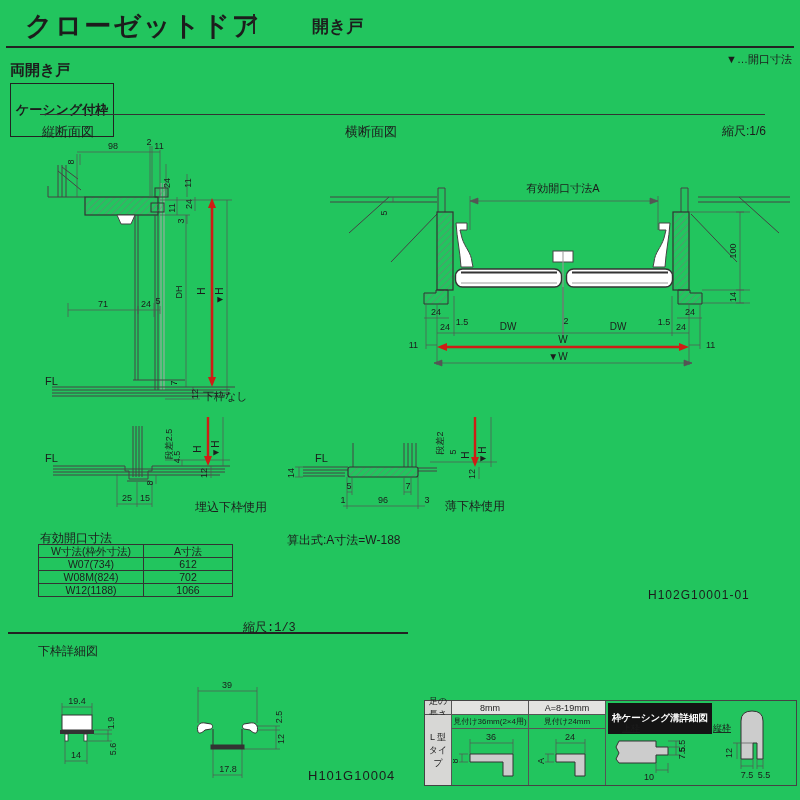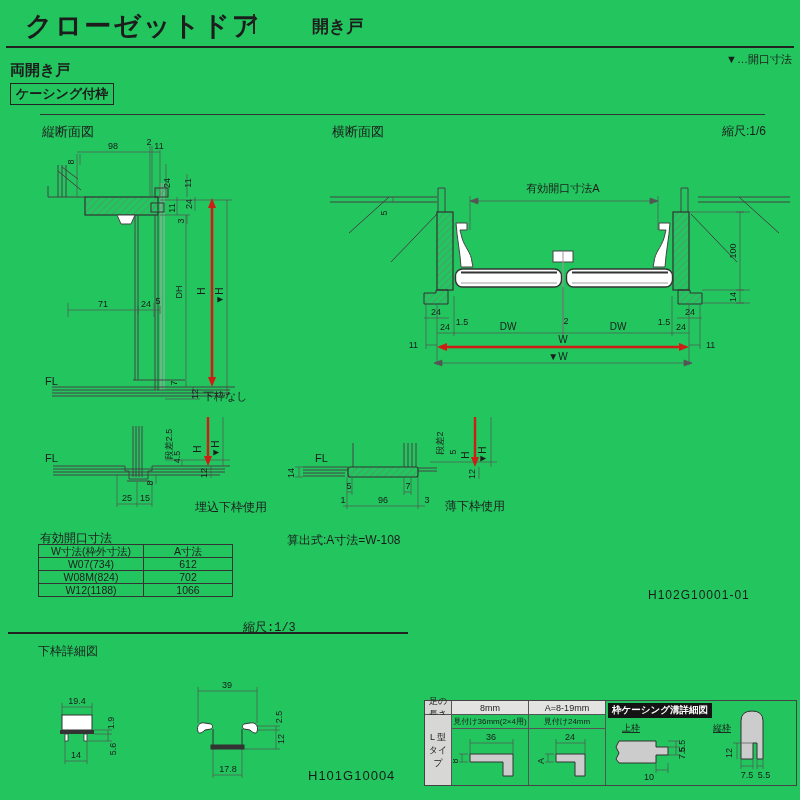--- a/index.html
+++ b/index.html
@@ -5,60 +5,60 @@
   html,body{margin:0;padding:0;background:#fff;}
   .page{position:relative;width:800px;height:800px;background:#22c55e;overflow:hidden;
         font-family:"Liberation Sans","DejaVu Sans",sans-serif;color:#1c1c1c;}
   .abs{position:absolute;}
   .title{font-size:27px;font-weight:bold;letter-spacing:2px;}
   .cat{font-size:17px;font-weight:bold;padding-left:32px;}
   .vbar{width:2px;height:20px;background:#222;}
   .rule{background:#222;}
   .legend{font-size:11px;}
   .h2{font-size:15px;font-weight:bold;}
-  .boxlbl{font-size:13px;font-weight:bold;border:1.5px solid #222;padding:1px 5px;display:inline-block;}
+  .boxlbl{font-size:13px;font-weight:bold;border:1.5px solid #222;padding:17px 5px;display:inline-block;}
   .lbl{font-size:13px;}
   .small{font-size:12px;}
   .code{font-size:12px;letter-spacing:1px;}
   .h2b{font-size:17px;font-weight:bold;}
   svg text{fill:#1c1c1c;}
   .dim{font-size:9px;}
   .dimb{font-size:10px;}
   .jp{font-size:11px;}
   .jps{font-size:9px;}
   table.opening{border-collapse:collapse;font-size:10.5px;}
   table.opening td,table.opening th{border:1px solid #333;padding:0 4px;height:12px;
      text-align:center;font-weight:normal;line-height:12px;}
   .legtable{display:grid;grid-template-columns:27px 77px 77px 190px;grid-template-rows:14px 14px 56px;
      border:1px solid #444;font-size:9px;}
   .legtable>div{border-right:1px solid #555;border-bottom:1px solid #555;
      display:flex;align-items:center;justify-content:center;text-align:center;position:relative;}
   .gray{background:#d7d7d5;}
   .lgray{background:#e3e3e1;}
-  .blackhdr{background:#141414;color:#fff;font-weight:bold;padding:1px 4px;font-size:9.5px;}
+  .blackhdr{background:#141414;color:#fff;font-weight:bold;padding:9px 4px;font-size:9.5px;}
   .nb{border-right:none!important;}
   .nbb{border-bottom:none!important;}
 </style>
 </head>
 <body>
 
 <div class="page">
 
   <div class="abs title" style="left:25px;top:8px;">クローゼットドア</div>
   <div class="abs vbar" style="left:253px;top:14px;"></div>
   <div class="abs cat" style="left:280px;top:15px;">開き戸</div>
   <div class="abs rule" style="left:6px;top:46px;width:788px;height:2px;"></div>
   <div class="abs legend" style="right:8px;top:52px;">▼…開口寸法</div>
 
   <div class="abs h2" style="left:10px;top:61px;">両開き戸</div>
   <div class="abs boxlbl" style="left:10px;top:83px;">ケーシング付枠</div>
   <div class="abs" style="left:40px;top:114px;width:725px;height:1px;background:#333;"></div>
 
   <div class="abs lbl" style="left:42px;top:123px;">縦断面図</div>
-  <div class="abs lbl" style="left:332px;top:123px;">横断面図</div>
+  <div class="abs lbl" style="left:345px;top:123px;">横断面図</div>
   <div class="abs small" style="left:722px;top:123px;">縮尺:1/6</div>
 
   <svg class="abs" style="left:25px;top:138px;" width="250" height="285" viewBox="0 0 250 285">
     <defs>
       <pattern id="h1" width="5" height="5" patternTransform="rotate(45)" patternUnits="userSpaceOnUse">
         <line x1="0" y1="0" x2="0" y2="5" stroke="#777" stroke-width="1"></line>
       </pattern>
     </defs>
     <g stroke="#444" stroke-width="1" fill="none">
       <line x1="33" y1="27" x2="33" y2="59"></line>
@@ -366,21 +366,21 @@
       <td>W08M(824)</td>
       <td>702</td>
     </tr>
     <tr>
       <td>W12(1188)</td>
       <td>1066</td>
     </tr>
   </tbody>
     </table>
 
-  <div class="abs small" style="left:287px;top:532px;">算出式:A寸法=W-108</div>
+  <div class="abs small" style="left:287px;top:532px;">算出式:A寸法=W-188</div>
   <div class="abs code" style="left:648px;top:588px;">H102G10001-01</div>
 
   <div class="abs" style="left:8px;top:632px;width:400px;height:1.5px;background:#222;"></div>
   <div class="abs small" style="left:38px;top:643px;">下枠詳細図</div>
   <div class="abs small" style="left:243px;top:619px;font-family:Liberation Mono, monospace;">縮尺:1/3</div>
 
   <svg class="abs" style="left:30px;top:692px;" width="120" height="90" viewBox="0 0 120 90">
     <g stroke="#555" stroke-width="0.7" fill="none">
       <line x1="32" y1="15" x2="62" y2="15"></line>
       <line x1="32" y1="11" x2="32" y2="23"></line>

